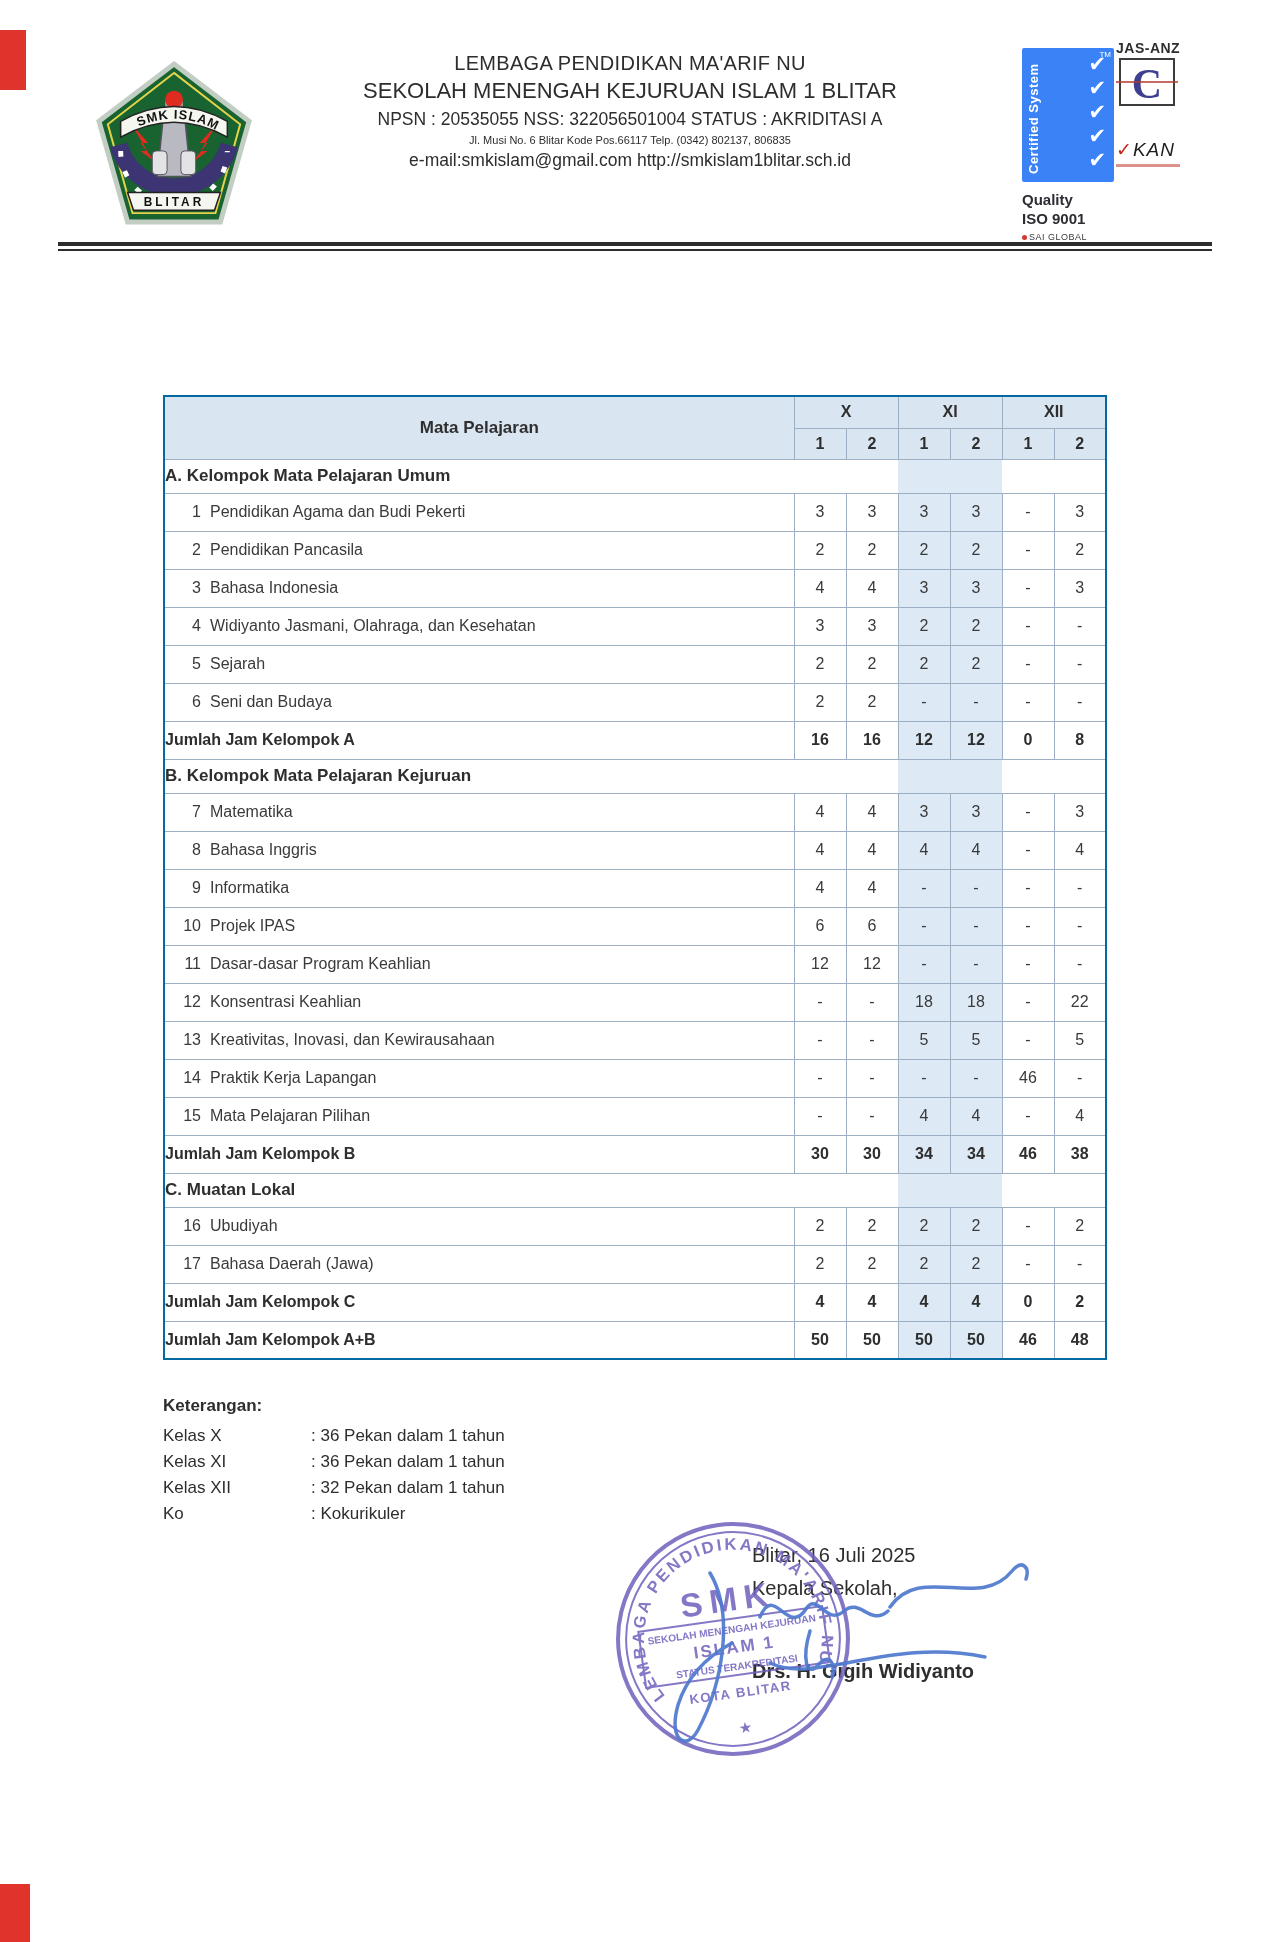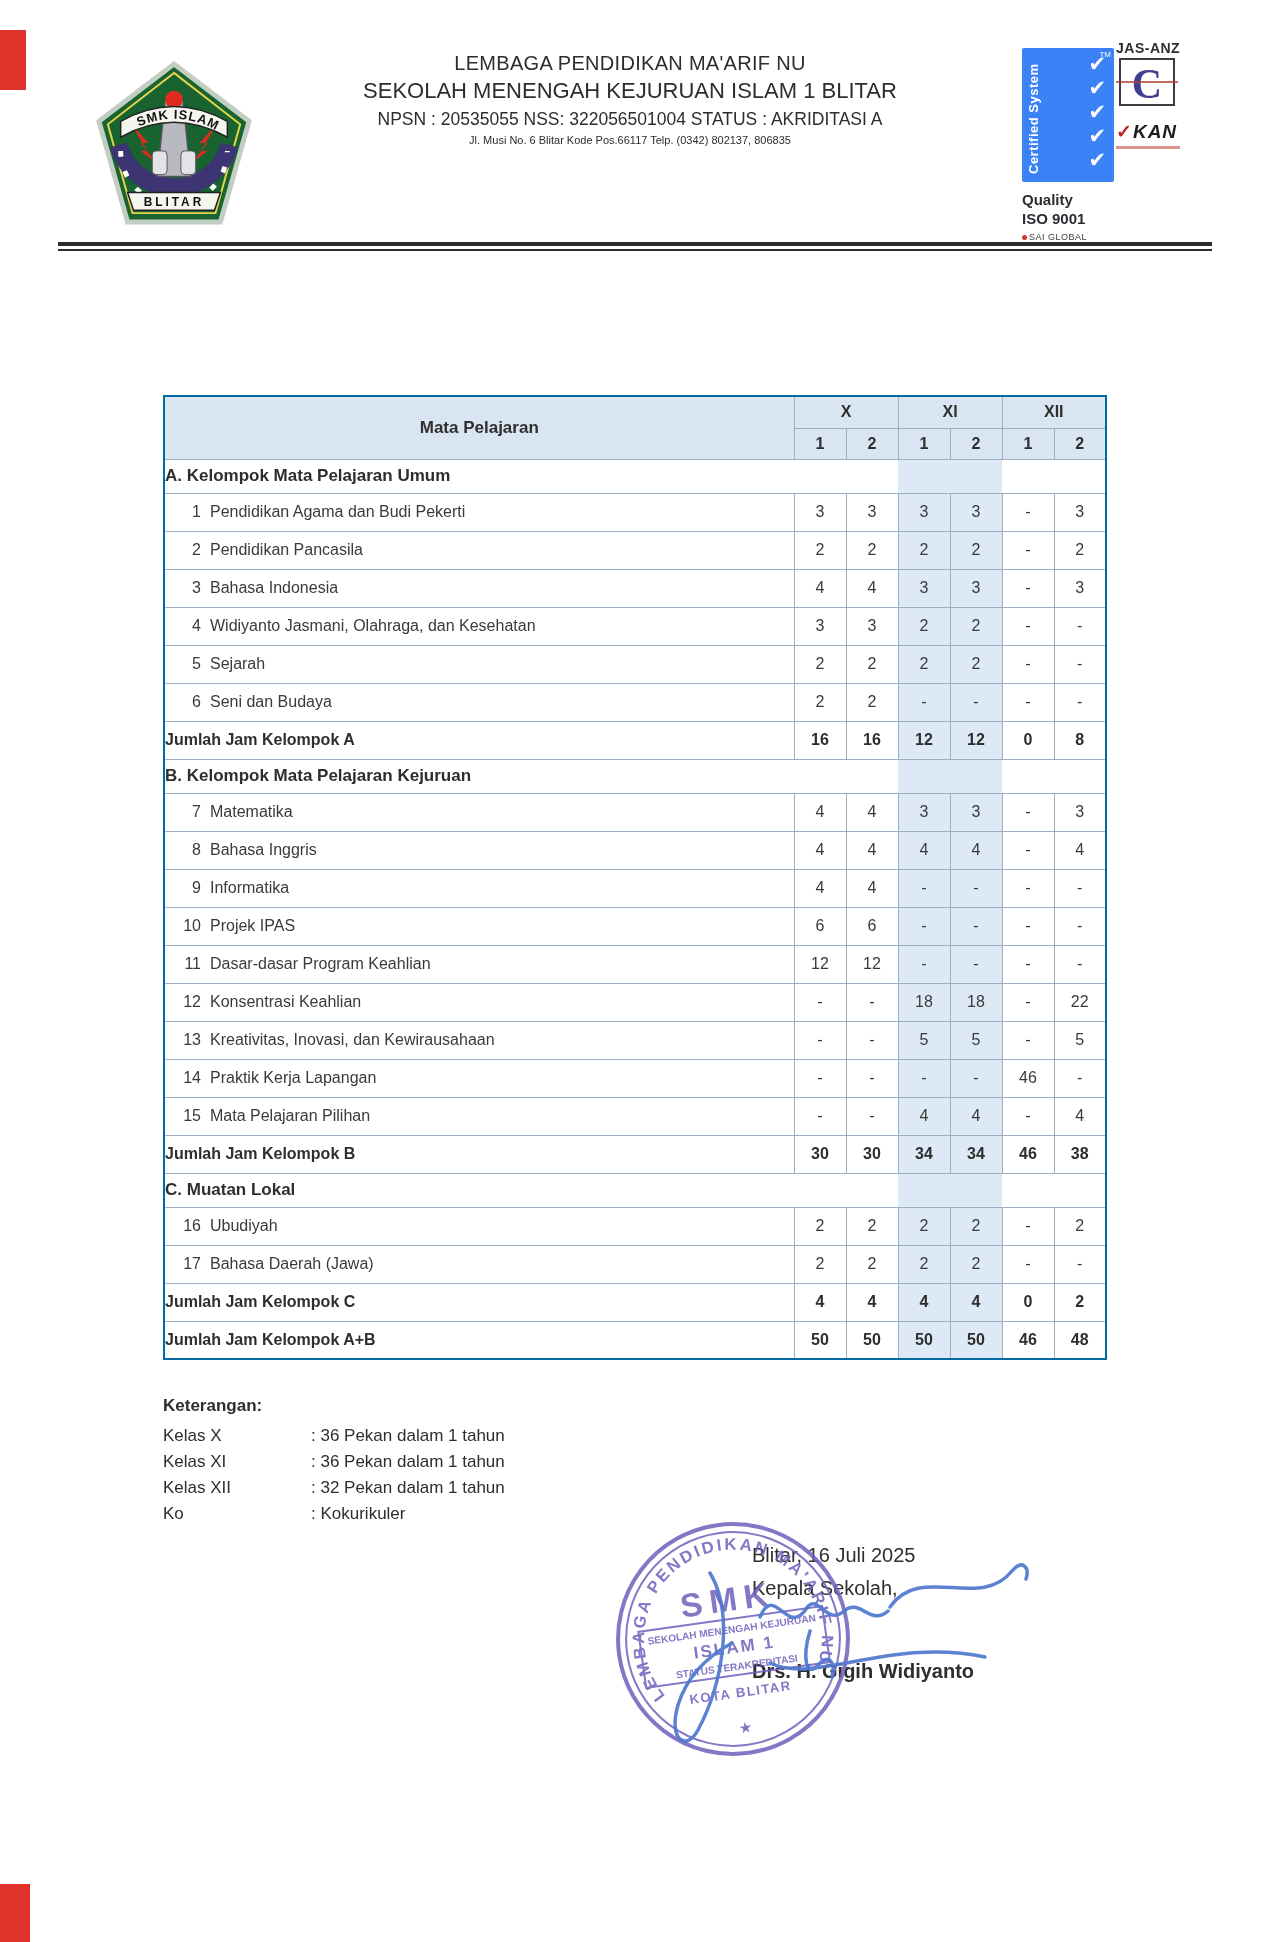--- a/index.html
+++ b/index.html
@@ -22,21 +22,21 @@
 
   
   .cert{position:absolute;left:1022px;top:40px;width:200px;}
   .badge{position:absolute;left:0;top:8px;width:92px;height:134px;background:#3b82f6;border-radius:2px;}
   .badge .tm{position:absolute;right:3px;top:2px;color:#fff;font-size:8px;}
   .badge .vert{position:absolute;left:4px;top:8px;height:118px;color:#fff;font-weight:bold;font-size:13px;
                writing-mode:vertical-rl;transform:rotate(180deg);letter-spacing:.5px;}
   .badge .checks{position:absolute;right:8px;top:4px;color:#fff;font-size:21px;line-height:24px;text-align:center;}
   .jascol{position:absolute;left:94px;top:0;width:95px;text-align:left;}
   .jaslbl{font-weight:bold;font-size:14px;color:#2e2e2e;letter-spacing:.5px;}
-  .kanrow{margin-top:2px;font-size:19px;color:#1d1d1d;font-weight:bold;font-style:italic;letter-spacing:1px;}
+  .kanrow{margin-top:20px;font-size:19px;color:#1d1d1d;font-weight:normal;font-style:italic;letter-spacing:1px;}
   .kanrow .chk{color:#c2241d;font-style:normal;}
   .kan-sub{width:64px;height:3px;background:#c0392b;opacity:.55;margin-top:3px;}
   .quality{position:absolute;left:0;top:150px;font-weight:bold;font-size:15px;color:#2c2c33;line-height:19px;}
   .sai{position:absolute;left:0;top:192px;font-size:9px;color:#3a3a3a;letter-spacing:.5px;}
   .sai .dot{display:inline-block;width:5px;height:5px;border-radius:50%;background:#d4372e;margin-right:2px;}
 
   
   .rule{position:absolute;left:58px;top:242px;width:1154px;height:3px;
         border-top:4px solid #2d2d2d;border-bottom:2px solid #2d2d2d;}
 
@@ -106,20 +106,21 @@
     </text>
     <polygon points="33,134 127,134 121,152 39,152" fill="#f6f6f0" stroke="#222" stroke-width="1.5"></polygon>
     <text x="80" y="148" font-size="12" font-weight="bold" fill="#111" text-anchor="middle" letter-spacing="3">BLITAR</text>
   </svg>
 
   <div class="lh">
     <div class="lh-l1">LEMBAGA PENDIDIKAN MA'ARIF NU</div>
     <div class="lh-l2">SEKOLAH MENENGAH KEJURUAN ISLAM 1 BLITAR</div>
     <div class="lh-l3">NPSN : 20535055 NSS: 322056501004 STATUS : AKRIDITASI A</div>
     <div class="lh-l4">Jl. Musi No. 6 Blitar Kode Pos.66117  Telp. (0342) 802137, 806835</div>
+    <div class="lh-l5">e-mail:smkislam@gmail.com  http://smkislam1blitar.sch.id</div>
   </div>
 
   <div class="cert">
     <div class="badge">
       <span class="tm">TM</span>
       <span class="vert">Certified System</span>
       <div class="checks">
           <div>✔</div>
           <div>✔</div>
           <div>✔</div>

